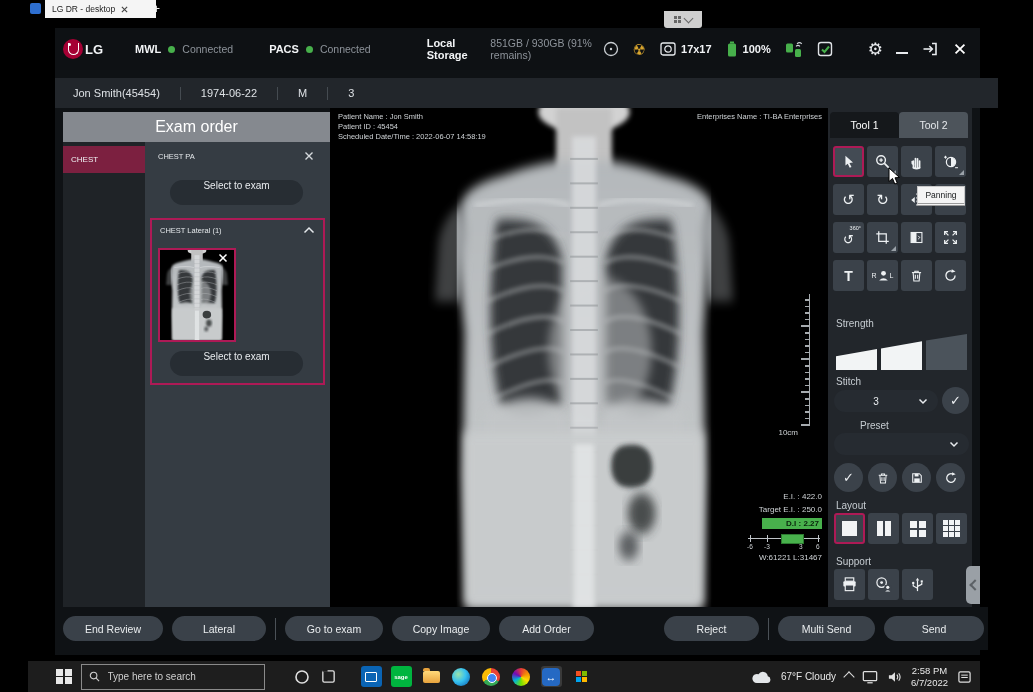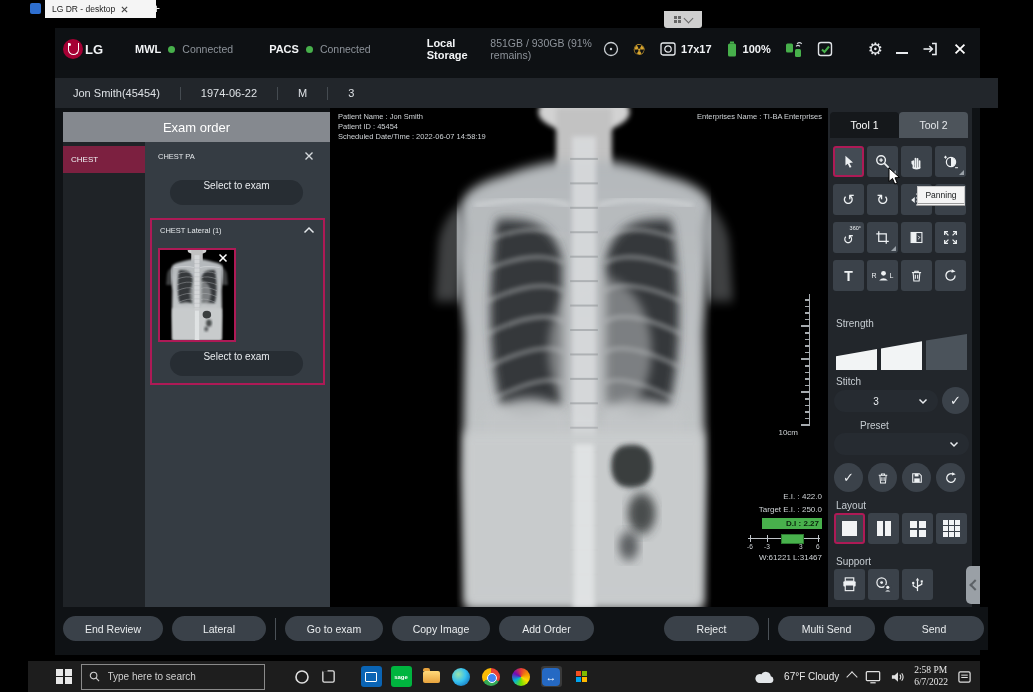--- a/index.html
+++ b/index.html
@@ -16,21 +16,21 @@
   .app-header{background:#0e1114;}
   .logo-circle{width:20px;height:20px;border-radius:50%;background:#a50034;position:relative;}
   .logo-circle:before{content:"";position:absolute;left:5px;top:4px;width:3px;height:3px;border-radius:50%;background:#fff;}
   .logo-circle:after{content:"";position:absolute;left:5px;top:4px;width:9px;height:11px;border:1.5px solid #fff;border-top:none;border-radius:0 0 6px 6px;}
   .hlbl{color:#f2f4f6;font-weight:bold;font-size:11px;}
   .hval{color:#8d939a;font-size:10.5px;}
   .dot{width:7px;height:7px;border-radius:50%;background:var(--green);}
   .patient-bar{background:#22262b;color:#dde1e5;font-size:11px;}
   .psep{width:1px;height:13px;background:#454b51;}
   
-  .exam-header{background:#85898f;color:#fff;font-size:13px;display:flex;align-items:center;justify-content:center;}
+  .exam-header{background:#85898f;color:#fff;font-size:16px;display:flex;align-items:center;justify-content:center;}
   .rail{background:#1f2327;}
   .rail-item{background:#7c2040;color:#f1f3f5;font-size:8px;display:flex;align-items:center;padding-left:8px;}
   .panel{background:#353c43;}
   .small-t{color:#e4e8eb;font-size:7.5px;}
   .pill-btn{background:#272d33;color:#e8ebee;font-size:10px;border-radius:13px;display:flex;align-items:flex-start;justify-content:center;cursor:pointer;}
   .hl-box{border:2px solid var(--accent);}
   .thumb{background:#0b0b0b;border:2px solid var(--accent);}
   
   .viewer{background:#000;overflow:hidden;}
   .ov{color:#cfd3d6;font-size:7.5px;line-height:10px;}
@@ -639,21 +639,21 @@
       <span class="tray">67°F Cloudy</span>
       <span class="chev-up"></span>
       <svg width="16" height="14" viewBox="0 0 18 15">
           <rect x="1.5" y="1.5" width="15" height="10" rx="1" stroke="#e0e0e0" fill="none" stroke-width="1.4"></rect>
           <line x1="6" y1="14" x2="12" y2="14" stroke="#e0e0e0" stroke-width="1.4"></line>
         </svg>
       <svg width="15" height="14" viewBox="0 0 16 15">
           <path d="M2,5.5 H5 L8.5,2.5 V12.5 L5,9.5 H2 Z" fill="#e0e0e0"></path>
           <path d="M10.5,5 q2,2.5 0,5 M12.5,3.5 q3,4 0,8" stroke="#e0e0e0" fill="none" stroke-width="1.2"></path>
         </svg>
-      <div style="text-align:left;line-height:1.25;font-family:Liberation Serif, serif;">
+      <div style="text-align:center;line-height:1.25;">
         <div class="tray" style="font-size:9.5px;">2:58 PM</div>
         <div class="tray" style="font-size:9.5px;">6/7/2022</div>
       </div>
       <svg width="15" height="14" viewBox="0 0 16 15">
           <rect x="2" y="2" width="12" height="11" rx="1.5" stroke="#e0e0e0" fill="none" stroke-width="1.3"></rect>
           <line x1="4.5" y1="5.5" x2="11.5" y2="5.5" stroke="#e0e0e0" stroke-width="1.1"></line>
           <line x1="4.5" y1="8" x2="11.5" y2="8" stroke="#e0e0e0" stroke-width="1.1"></line>
         </svg>
     </div>
   </div>

